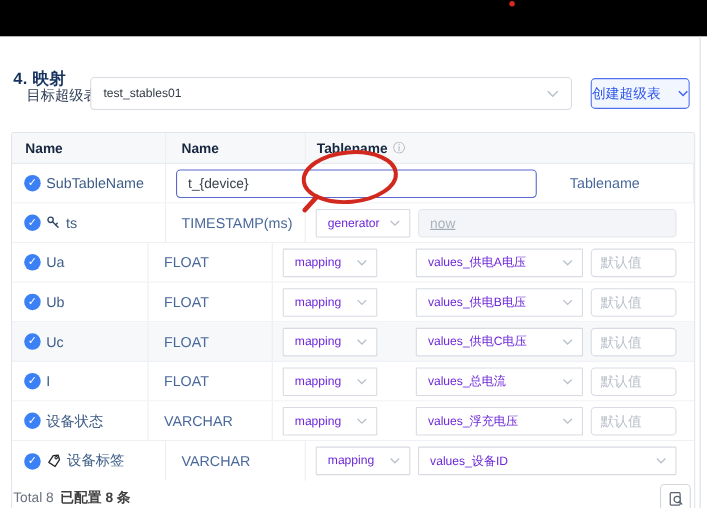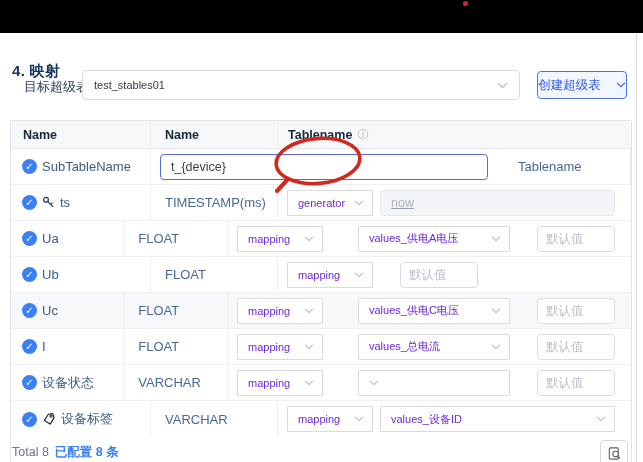--- a/index.html
+++ b/index.html
@@ -75,34 +75,33 @@
     padding:0 8px 0 10px; font-size:11px; color:#6d28d9; cursor:pointer;
   }
   .sel-mode { width:86px; }
   .sel-src { width:152px;margin-left:28px; }
   .sel-wide { flex:1;gap:44px; }
   .sel .lbl { overflow:hidden; white-space:nowrap; }
   .txt-input {
     width:78px; height:26px; border:1px solid #d8dce2; border-radius:4px;
     padding:0 8px; font-size:12.5px; color:#333; background:#fff;
     font-family:"Liberation Sans", sans-serif;
-    margin-left:20px;
   }
   .txt-input::placeholder { color:#b8bfc8; }
   .disabled-input {
     flex:1; height:26px; border:1px solid #e3e6ea; border-radius:4px;
     padding:0 10px; font-size:12.5px; background:#f3f5f8; color:#9aa3ae;
     font-family:"Liberation Sans", sans-serif;
     text-decoration:underline;
   }
   .disabled-input::placeholder { color:#aab2bc; }
 
   
   .footer-total { position:absolute; left:12px; top:444px; font-size:12.5px; color:#6b7280; }
-  .footer-total b { color:#3b82f6; font-weight:bold; margin-left:6px; }
+  .footer-total b { color:#404040; font-weight:bold; margin-left:6px; }
   .preview-btn {
     position:absolute; left:600px; top:440px; width:28px; height:26px;
     border:1px solid #d4d7dc; border-radius:4px; background:#fff;
     display:flex; align-items:center; justify-content:center; cursor:pointer;
   }
 
   
   .annotation { position:absolute; left:0; top:0; width:643px; height:462px; pointer-events:none; }
 </style>
 </head>
@@ -203,20 +202,26 @@
       <span>Ub</span>
     </div>
     <div class="cell type-cell">FLOAT</div>
     <div class="cell expr-cell">
       <div class="sel sel-mode">
         <span class="lbl">mapping</span>
         <svg class="chev" width="10" height="6" viewBox="0 0 11 7">
             <polyline points="1,1 5.5,5.5 10,1" fill="none" stroke="#b9c0c9" stroke-width="1.4"></polyline>
           </svg>
       </div>
+      <div class="sel sel-src">
+        <span class="lbl">values_供电B电压</span>
+        <svg class="chev" width="10" height="6" viewBox="0 0 11 7">
+            <polyline points="1,1 5.5,5.5 10,1" fill="none" stroke="#b9c0c9" stroke-width="1.4"></polyline>
+          </svg>
+      </div>
       <input class="txt-input" type="text" placeholder="默认值" style="">
     </div>
   </div>
 
   <div class="trow hovered">
     <div class="cell name-cell">
       <span class="check-icon">✓</span>
       <span>Uc</span>
     </div>
     <div class="cell type-cell">FLOAT</div>
@@ -267,20 +272,21 @@
     </div>
     <div class="cell type-cell">VARCHAR</div>
     <div class="cell expr-cell">
       <div class="sel sel-mode">
         <span class="lbl">mapping</span>
         <svg class="chev" width="10" height="6" viewBox="0 0 11 7">
             <polyline points="1,1 5.5,5.5 10,1" fill="none" stroke="#b9c0c9" stroke-width="1.4"></polyline>
           </svg>
       </div>
       <div class="sel sel-src">
+        <span class="lbl">values_浮充电压</span>
         <svg class="chev" width="10" height="6" viewBox="0 0 11 7">
             <polyline points="1,1 5.5,5.5 10,1" fill="none" stroke="#b9c0c9" stroke-width="1.4"></polyline>
           </svg>
       </div>
       <input class="txt-input" type="text" placeholder="默认值" style="">
     </div>
   </div>
 
   <div class="trow">
     <div class="cell name-cell">

